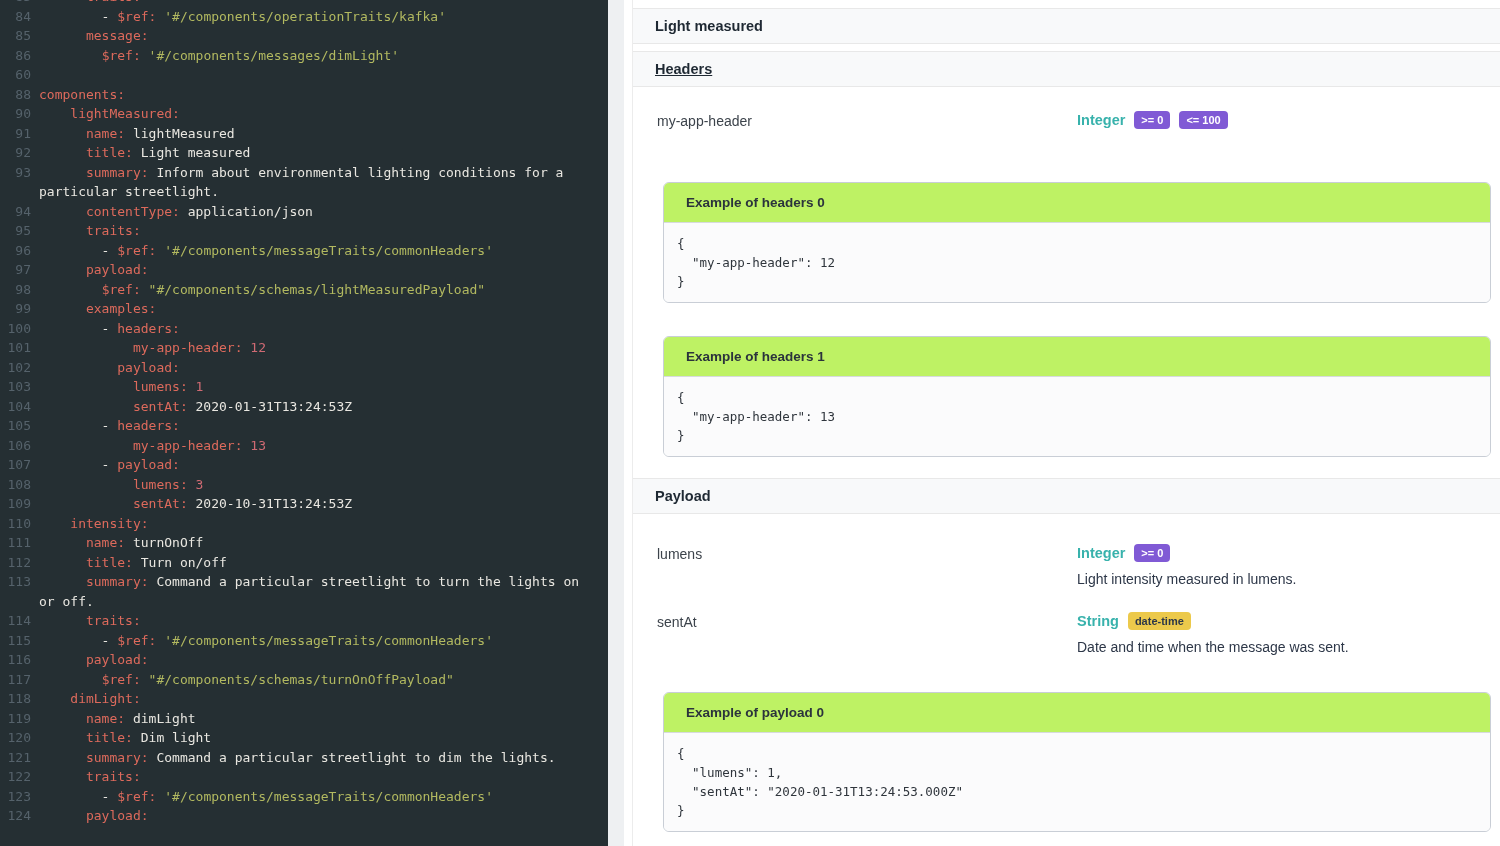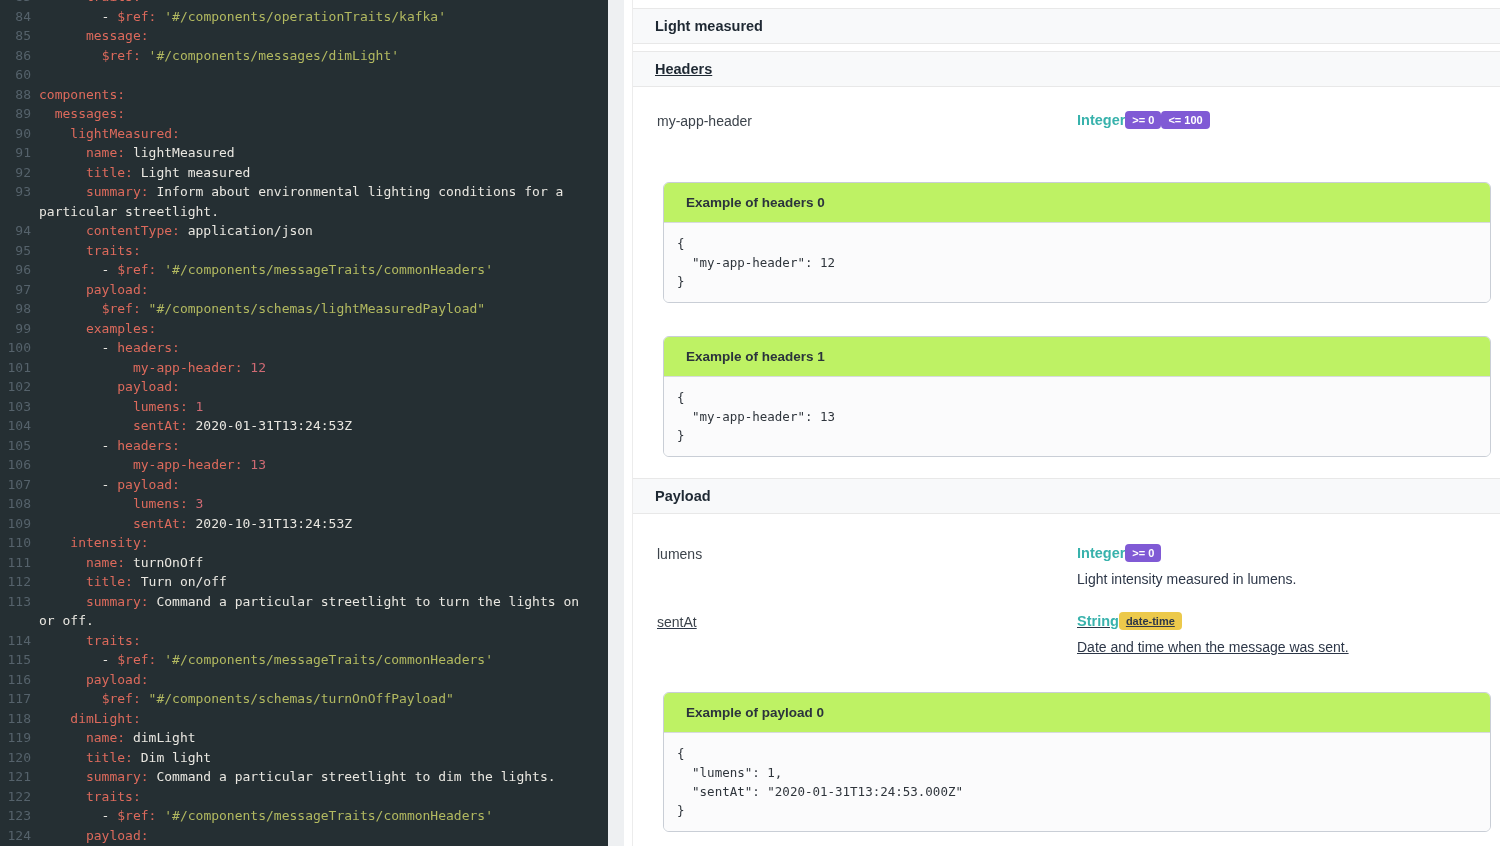--- a/index.html
+++ b/index.html
@@ -42,21 +42,21 @@
     height:36px; display:flex; align-items:center;
     padding:0 22px; font-size:14.5px; font-weight:600; color:#1f2933;
   }
   .bar-first { margin-top:8px; }
   .bar-gap7  { margin-top:7px;text-decoration:underline; }
   .bar-gap21 { margin-top:21px; }
 
   .prop { display:flex; padding-left:24px; }
   .prop-name { flex:0 0 420px; width:420px; font-size:14px; color:#3c434b; padding-top:2px; }
   .prop-main { flex:1; }
-  .type-line { display:flex; align-items:center; }
+  .type-line { display:flex; align-items:center; gap:9px; }
   .type { color:#38b2ac; font-weight:600; font-size:14.5px; }
   .badge {
     font-size:11px; font-weight:700; padding:2px 7px;
     border-radius:4px; line-height:14px; display:inline-block;
   }
   .badge-purple { background:#805ad5; color:#ffffff; }
   .badge-yellow { background:#ecc94b; color:#2d3748; }
   .desc { margin-top:9px; font-size:14px; color:#2d3748; }
 
   .xbox {
@@ -66,37 +66,36 @@
   .xbox-h {
     height:40px; display:flex; align-items:center; padding:0 22px;
     font-size:13.5px; font-weight:700; color:#2b333c;
     border-bottom:1px solid #d7dade; background:#bef264;
   }
   .xbox-c {
     background:#fbfbfc; padding:11px 13px;
     font-family:"DejaVu Sans Mono", monospace;
     font-size:12.5px; line-height:19px; color:#2f353c; white-space:pre;
   }
-  .mt24 { margin-top:24px; } .mt25 { margin-top:25px;text-decoration:underline; } .mt30 { margin-top:30px; }
+  .mt24 { margin-top:24px; } .mt25 { margin-top:25px; } .mt30 { margin-top:30px; }
   .mt33 { margin-top:33px; } .mt37 { margin-top:37px; } .mt53 { margin-top:53px; }
 </style>
 </head>
 <body>
 
 <div class="app">
 
   <div class="editor">
     <div class="editor-inner">
         <div class="crow"><span class="ln">83</span><span class="ct"><span class="tok-k">      traits:</span></span></div>
         <div class="crow"><span class="ln">84</span><span class="ct"><span class="tok-p">        - </span><span class="tok-k">$ref:</span><span class="tok-p"> </span><span class="tok-s">'#/components/operationTraits/kafka'</span></span></div>
         <div class="crow"><span class="ln">85</span><span class="ct"><span class="tok-k">      message:</span></span></div>
         <div class="crow"><span class="ln">86</span><span class="ct"><span class="tok-p">        </span><span class="tok-k">$ref:</span><span class="tok-p"> </span><span class="tok-s">'#/components/messages/dimLight'</span></span></div>
         <div class="crow"><span class="ln">60</span><span class="ct"></span></div>
         <div class="crow"><span class="ln">88</span><span class="ct"><span class="tok-k">components:</span></span></div>
-        <div class="crow"><span class="ln">89</span><span class="ct"><span class="tok-k">  messages:</span></span></div>
         <div class="crow"><span class="ln">90</span><span class="ct"><span class="tok-k">    lightMeasured:</span></span></div>
         <div class="crow"><span class="ln">91</span><span class="ct"><span class="tok-k">      name:</span><span class="tok-p"> lightMeasured</span></span></div>
         <div class="crow"><span class="ln">92</span><span class="ct"><span class="tok-k">      title:</span><span class="tok-p"> Light measured</span></span></div>
         <div class="crow"><span class="ln">93</span><span class="ct"><span class="tok-k">      summary:</span><span class="tok-p"> Inform about environmental lighting conditions for a</span></span></div>
         <div class="crow"><span class="ln"></span><span class="ct"><span class="tok-p">particular streetlight.</span></span></div>
         <div class="crow"><span class="ln">94</span><span class="ct"><span class="tok-k">      contentType:</span><span class="tok-p"> application/json</span></span></div>
         <div class="crow"><span class="ln">95</span><span class="ct"><span class="tok-k">      traits:</span></span></div>
         <div class="crow"><span class="ln">96</span><span class="ct"><span class="tok-p">        - </span><span class="tok-k">$ref:</span><span class="tok-p"> </span><span class="tok-s">'#/components/messageTraits/commonHeaders'</span></span></div>
         <div class="crow"><span class="ln">97</span><span class="ct"><span class="tok-k">      payload:</span></span></div>
         <div class="crow"><span class="ln">98</span><span class="ct"><span class="tok-p">        </span><span class="tok-k">$ref:</span><span class="tok-p"> </span><span class="tok-s">"#/components/schemas/lightMeasuredPayload"</span></span></div>

